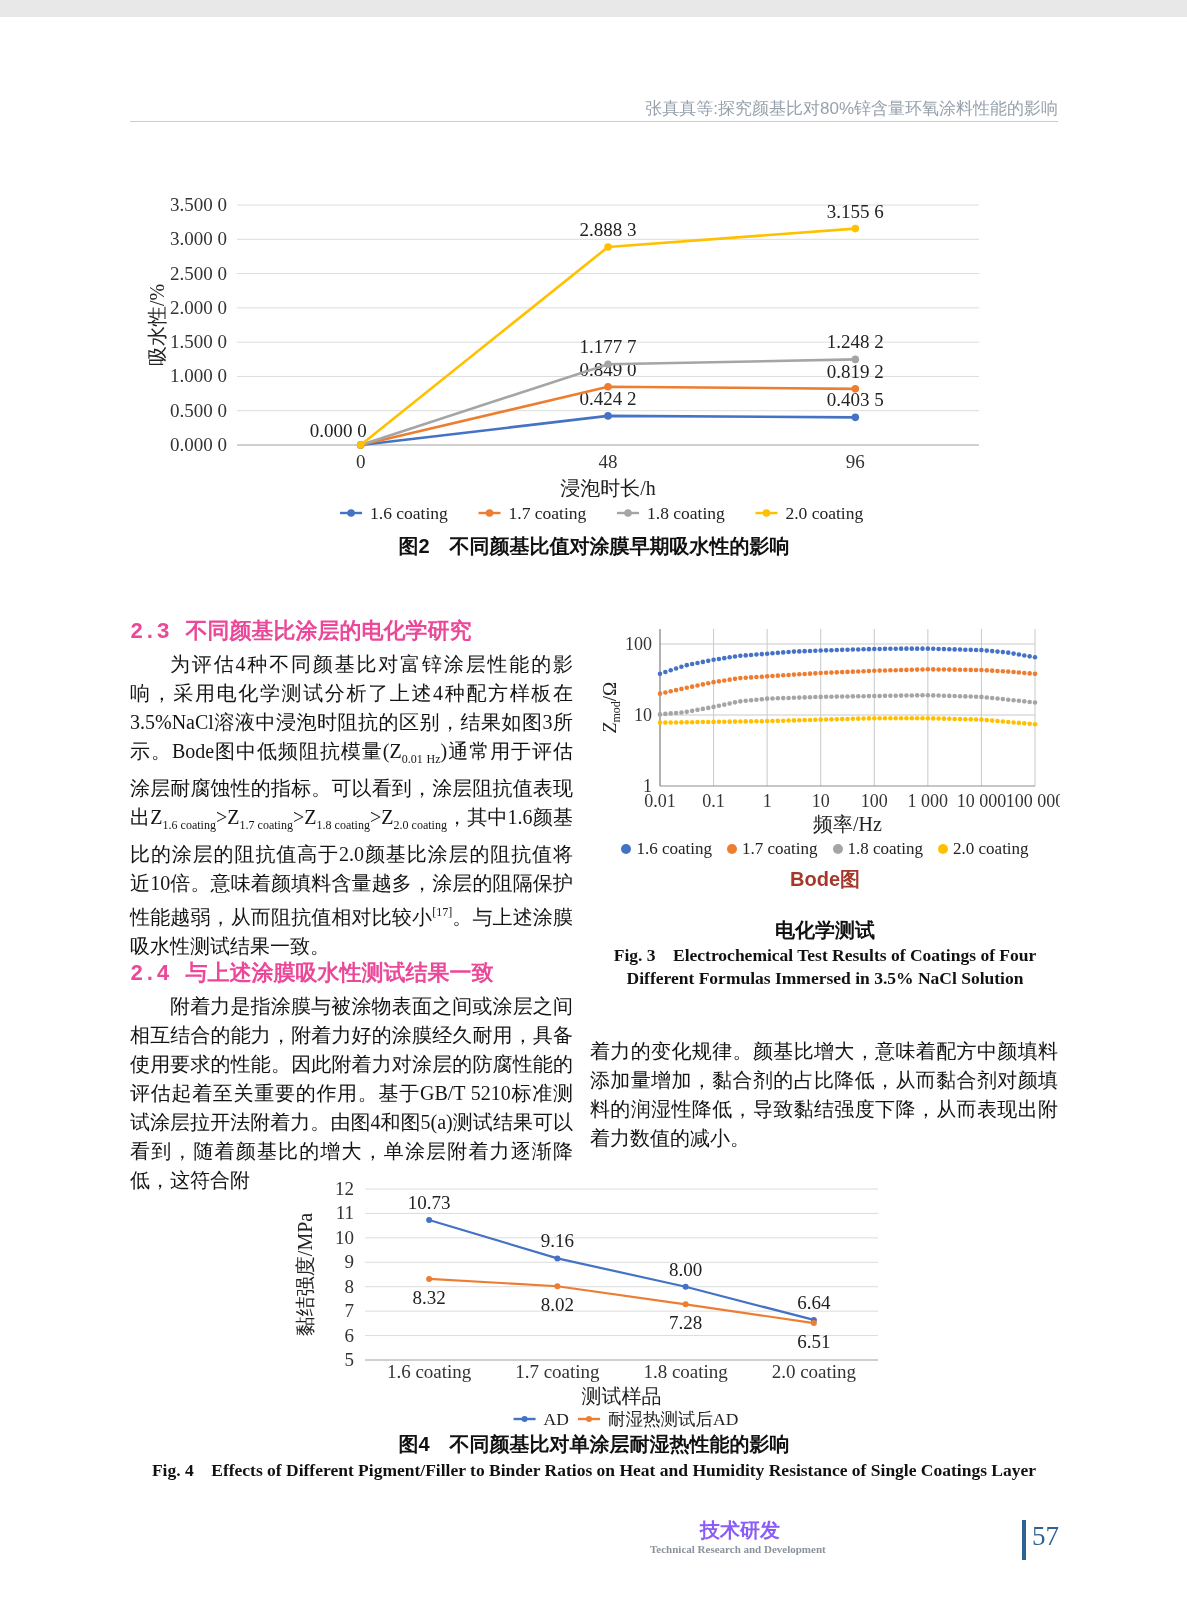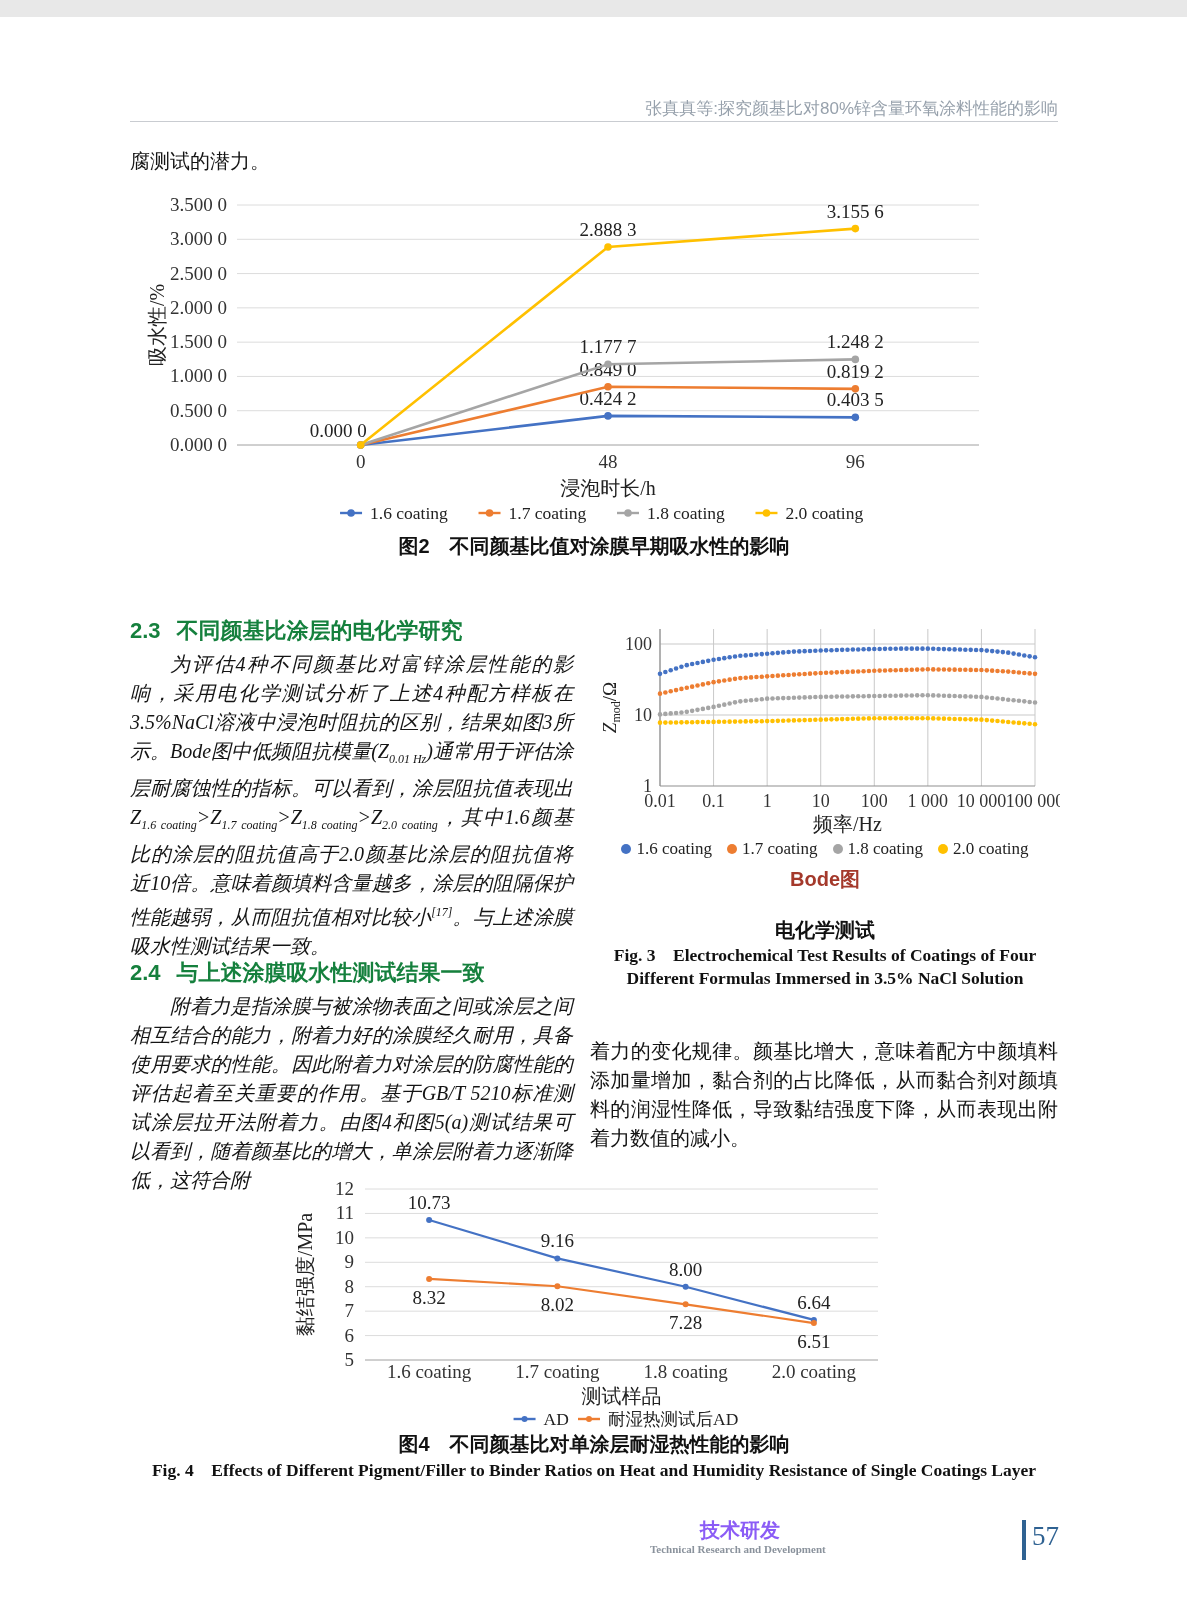--- a/index.html
+++ b/index.html
@@ -4,23 +4,23 @@
 <style>
   html,body{margin:0;padding:0;background:#e8e8e8;}
   #page{position:relative;width:1187px;height:1600px;background:#ffffff;margin:17px auto;
         font-family:"Liberation Serif","DejaVu Serif",serif;color:#1a1a1a;overflow:hidden;}
   .abs{position:absolute;}
   .running-title{top:80px;left:130px;width:928px;text-align:right;font-size:17px;color:#97a1ac;
         font-family:"Liberation Sans","DejaVu Sans",sans-serif;}
   .header-rule{top:104px;left:130px;width:928px;height:1px;background:#c9ccd1;}
   .intro{top:130px;left:130px;width:443px;font-size:20px;}
   .para{font-size:20px;line-height:29px;text-align:justify;color:#141414;}
-  .indent{text-indent:2em;font-style:italic;}
+  .indent{text-indent:2em;}
   sub{font-size:0.6em;} sup{font-size:0.6em;}
-  .heading{font-family:Liberation Sans, sans-serif;font-weight:bold;font-size:22px;color:#15803d;}
+  .heading{font-family:Liberation Mono, monospace;font-weight:bold;font-size:22px;color:#ec4899;}
   .heading .num{margin-right:16px;}
   .cap-zh{left:130px;width:928px;text-align:center;font-family:"Liberation Sans","DejaVu Sans",sans-serif;
         font-weight:bold;font-size:20px;color:#111;}
   .cap-en{left:130px;width:928px;text-align:center;font-weight:bold;font-size:17.5px;color:#111;white-space:nowrap;}
   .col-cap-zh{left:590px;width:470px;text-align:center;font-family:"Liberation Sans","DejaVu Sans",sans-serif;
         font-weight:bold;font-size:20px;color:#111;}
   .col-cap-en{left:590px;width:470px;text-align:center;font-weight:bold;font-size:17.5px;color:#111;white-space:nowrap;}
   .bode-label{left:590px;width:470px;text-align:center;font-family:"Liberation Sans","DejaVu Sans",sans-serif;
         font-weight:bold;font-size:20px;color:#a4392b;}
   #fig3-legend{left:590px;top:822px;width:470px;display:flex;justify-content:center;gap:15px;
@@ -35,21 +35,20 @@
   svg text{font-family:"Liberation Serif","DejaVu Serif",serif;}
 </style>
 </head>
 <body>
 
 <div id="page">
 
   <div class="abs running-title">张真真等:探究颜基比对80%锌含量环氧涂料性能的影响</div>
   <div class="abs header-rule"></div>
 
-  <div class="abs intro para">腐测试的潜力。</div>
 
   <svg id="fig2-svg" class="abs" style="left:130px;top:175px;" width="950" height="335">
       <g>
         <line x1="107" y1="253" x2="849" y2="253" stroke="#a0a0a0" stroke-width="1"></line>
         <line x1="107" y1="218.71428571428572" x2="849" y2="218.71428571428572" stroke="#dcdcdc" stroke-width="1"></line>
         <line x1="107" y1="184.42857142857144" x2="849" y2="184.42857142857144" stroke="#dcdcdc" stroke-width="1"></line>
         <line x1="107" y1="150.14285714285717" x2="849" y2="150.14285714285717" stroke="#dcdcdc" stroke-width="1"></line>
         <line x1="107" y1="115.85714285714286" x2="849" y2="115.85714285714286" stroke="#dcdcdc" stroke-width="1"></line>
         <line x1="107" y1="81.57142857142856" x2="849" y2="81.57142857142856" stroke="#dcdcdc" stroke-width="1"></line>
         <line x1="107" y1="47.285714285714306" x2="849" y2="47.285714285714306" stroke="#dcdcdc" stroke-width="1"></line>

